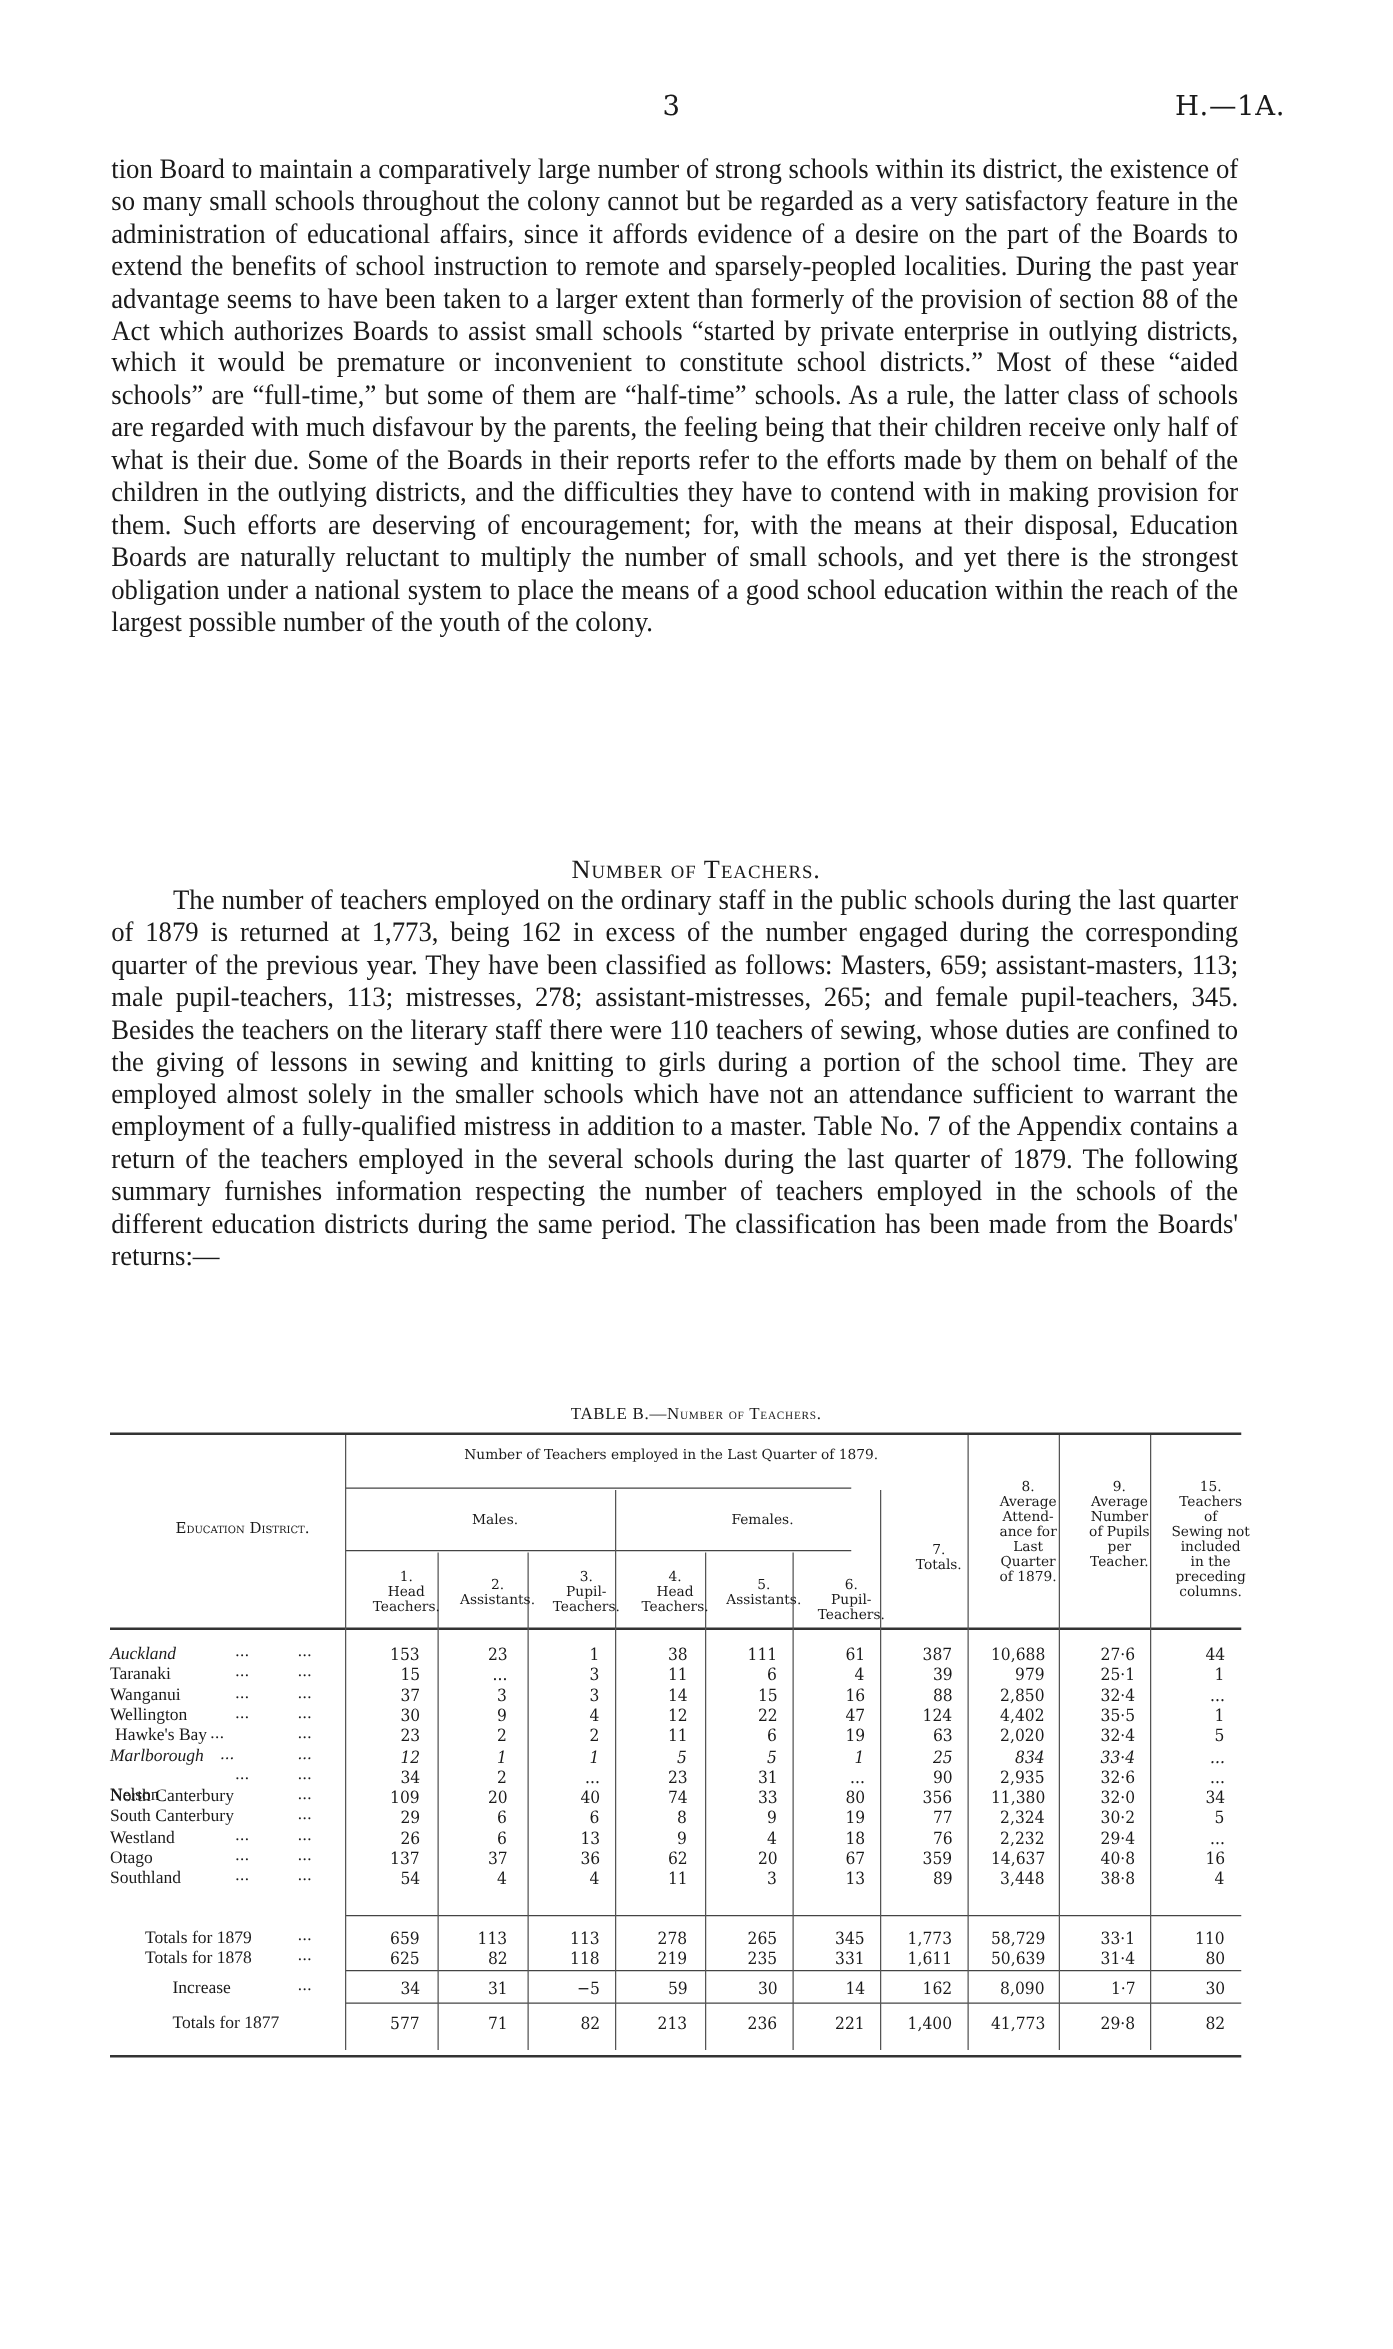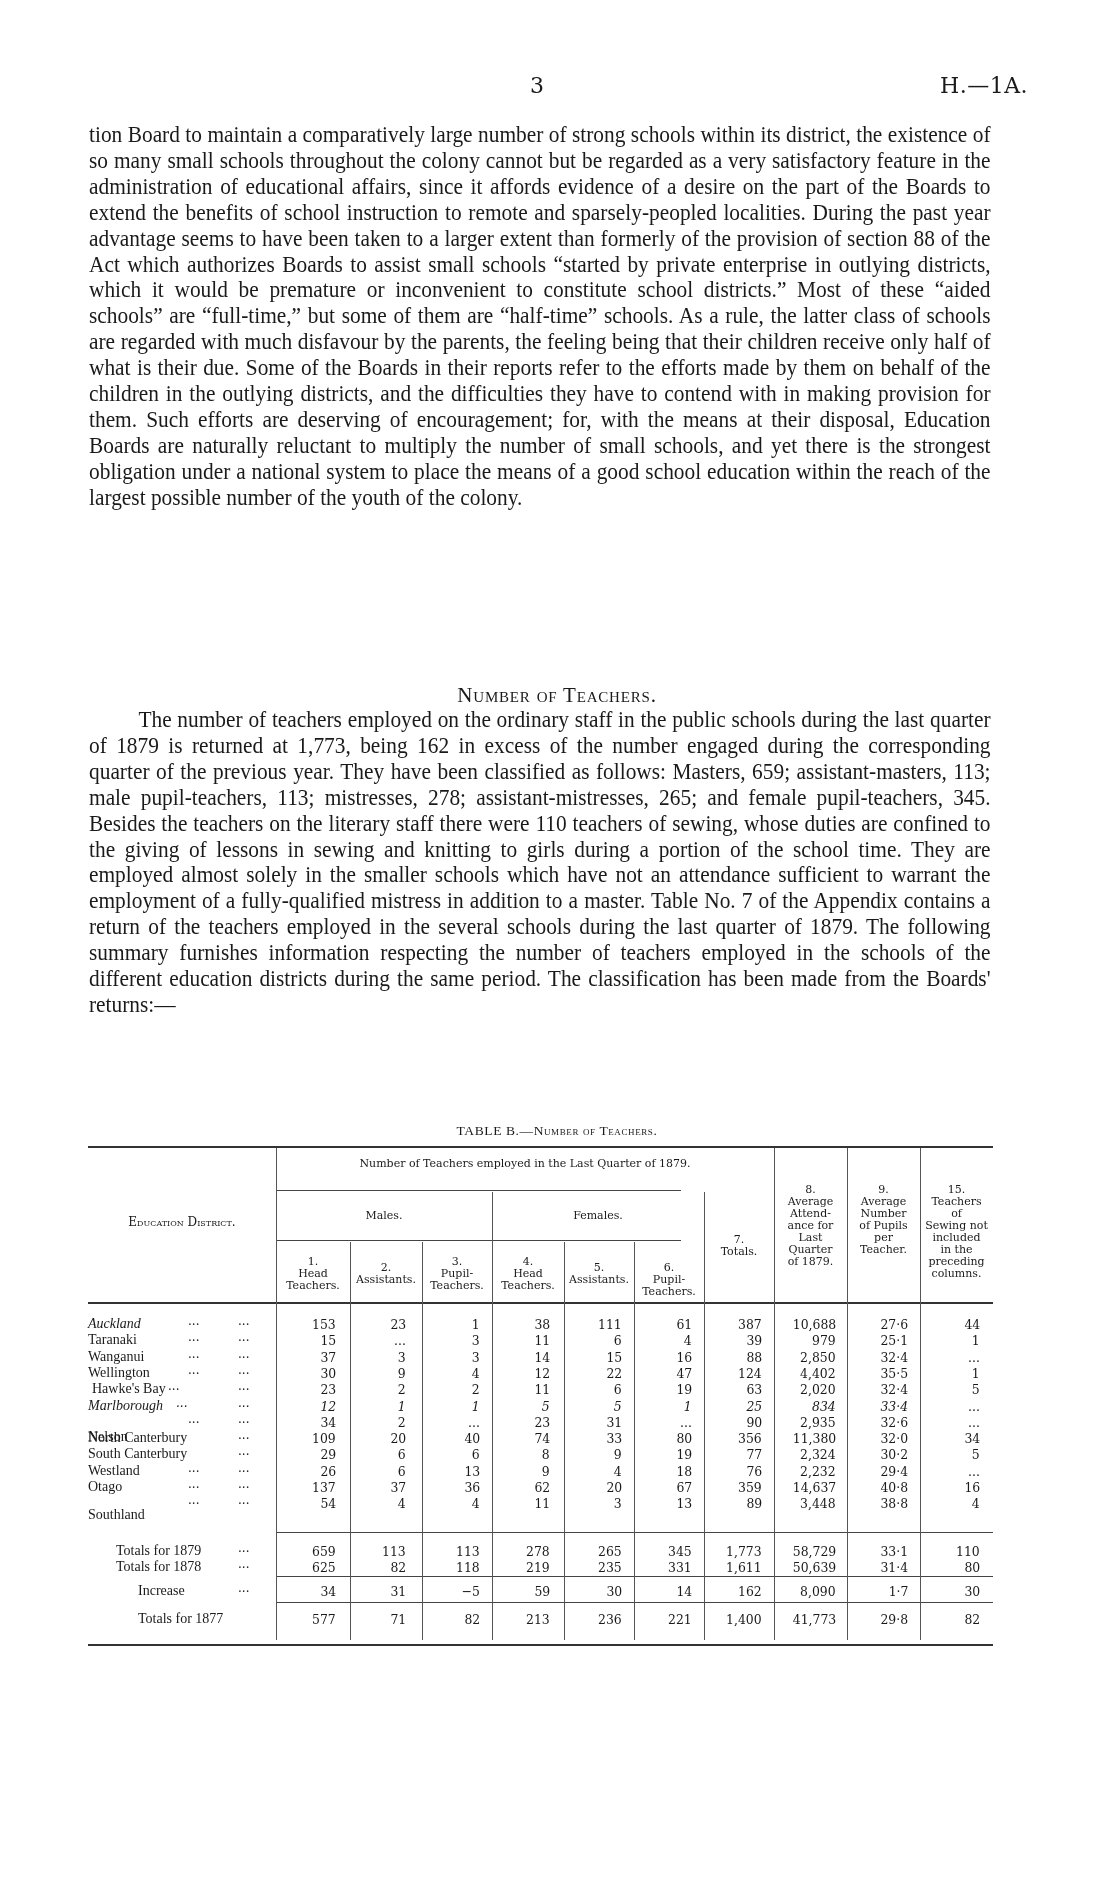--- a/index.html
+++ b/index.html
@@ -28,21 +28,21 @@
   .table-caption {
     position: absolute; top: 1123px; left: 0; width: 1114px; text-align: center;
     font-family: "Liberation Serif", serif; font-size: 13.5px; letter-spacing: 0.6px;
   }
   .table-caption .sc { font-variant: small-caps; }
 
   .tbl { position: absolute; left: 88px; top: 1146px; width: 905px; height: 480px; font-family: "DejaVu Serif", serif; }
   .hl { position: absolute; height: 0; border-top: 1.3px solid #444; }
   .hl.thick { border-top: 2px solid #333; }
   .vl { position: absolute; width: 0; border-left: 1px solid #555; }
-  .cell { position: absolute; text-align: center; font-size: 11.5px; line-height: 12.5px; }
+  .cell { position: absolute; text-align: center; font-size: 11.5px; line-height: 12.5px; padding-left: 12px; }
   .hdr { font-size: 11px; line-height: 12px; }
   .sc { font-variant: small-caps; }
 
   .rows { position: absolute; top: 0; left: 0; }
   .row { position: absolute; left: 0; height: 14px; width: 905px; font-size: 13.5px; }
   .row .lbl { position: absolute; left: 0; top: 0; width: 180px; white-space: nowrap; font-family: "Liberation Serif", serif; font-size: 14px; }
   .row .dots { position: absolute; top: -2px; font-size: 12px; }
   .row .num { position: absolute; top: 0; text-align: right; font-size: 13.5px; font-family: "DejaVu Serif", serif; transform: scaleX(0.92); transform-origin: right top;}
 </style>
 </head>
@@ -309,21 +309,21 @@
         <span class="num" style="right: 513px;">36</span>
         <span class="num" style="right: 443px;">62</span>
         <span class="num" style="right: 371px;">20</span>
         <span class="num" style="right: 301px;">67</span>
         <span class="num" style="right: 231px;">359</span>
         <span class="num" style="right: 157px;">14,637</span>
         <span class="num" style="right: 85px;">40·8</span>
         <span class="num" style="right: 13px;">16</span>
       </div>
       <div class="row" style="top: 349.3px;">
-        <span class="lbl" style="left: 0px; margin-top: 12px;">Southland</span>
+        <span class="lbl" style="left: 0px;">Southland</span>
         <span class="dots" style="left: 100px;">...</span>
         <span class="dots" style="left: 150px;">...</span>
         <span class="num" style="right: 657px;">54</span>
         <span class="num" style="right: 587px;">4</span>
         <span class="num" style="right: 513px;">4</span>
         <span class="num" style="right: 443px;">11</span>
         <span class="num" style="right: 371px;">3</span>
         <span class="num" style="right: 301px;">13</span>
         <span class="num" style="right: 231px;">89</span>
         <span class="num" style="right: 157px;">3,448</span>

